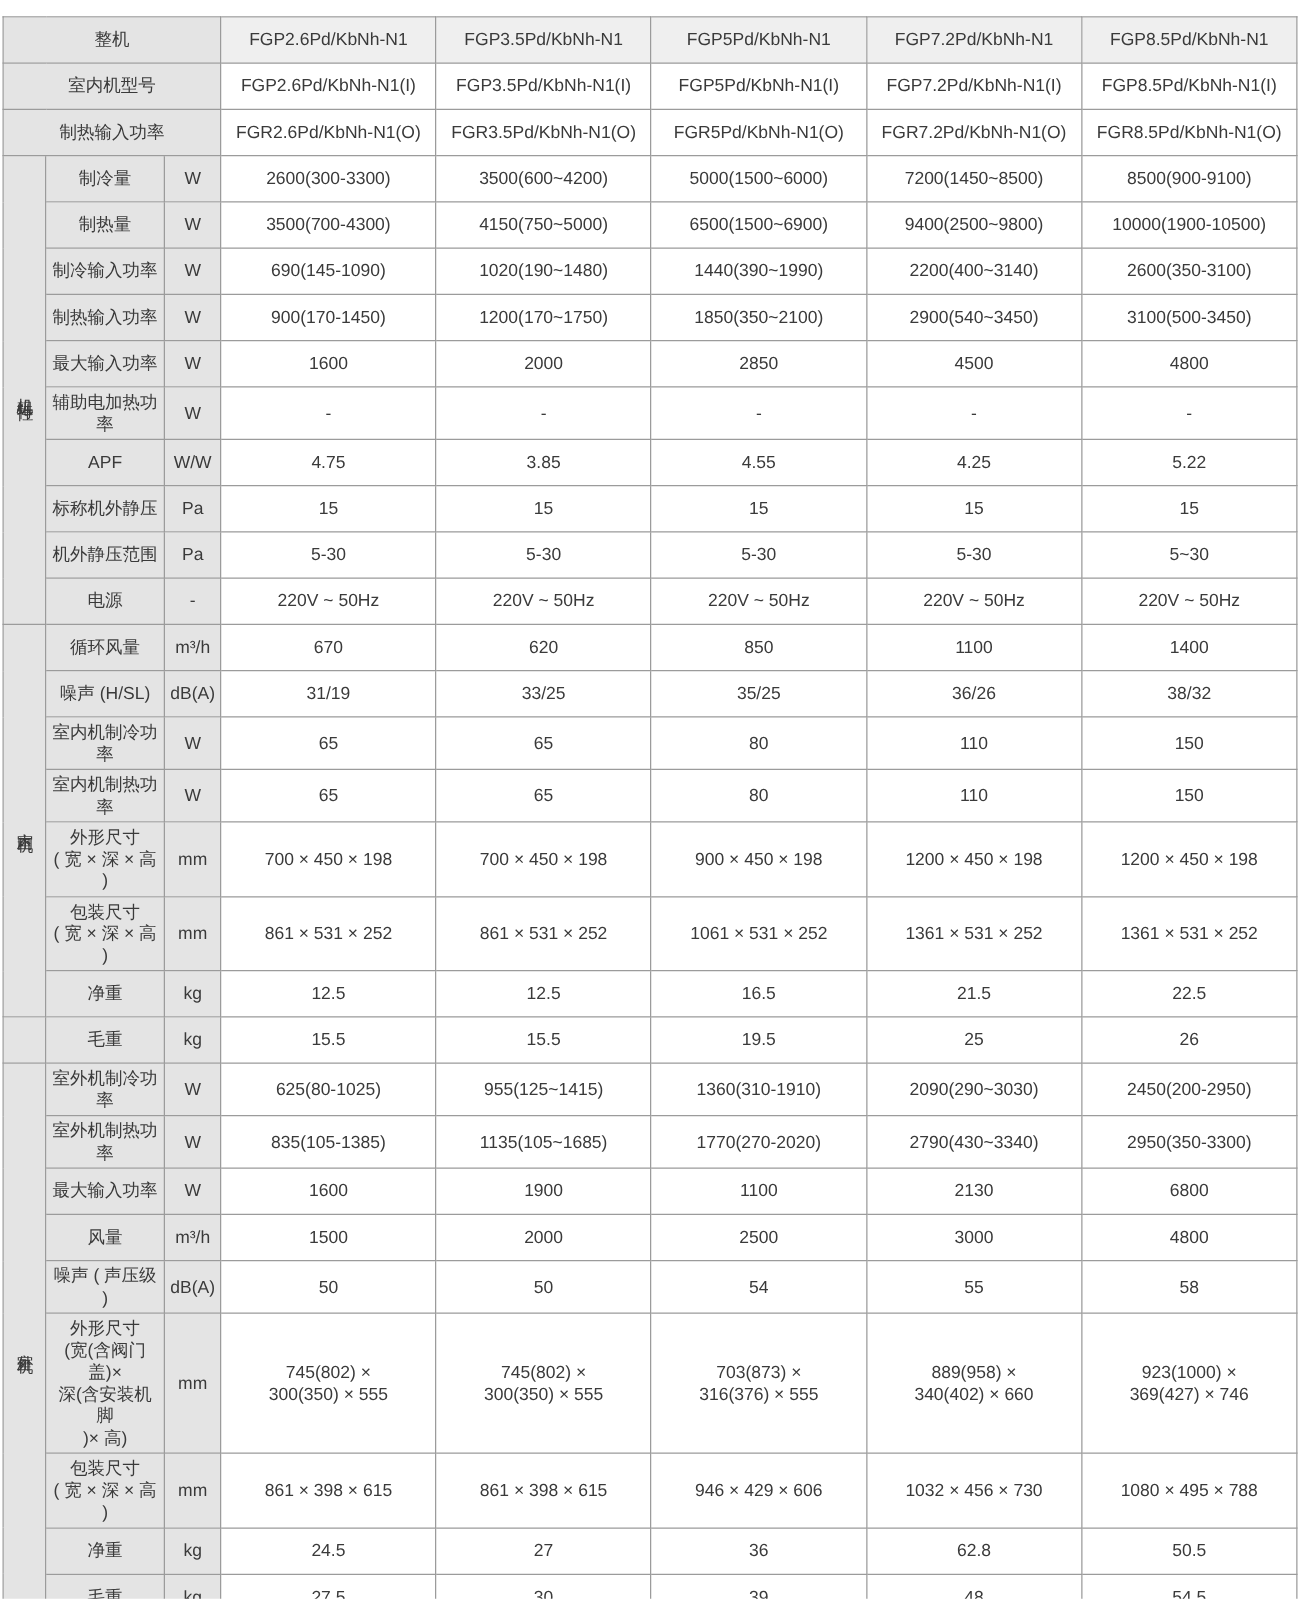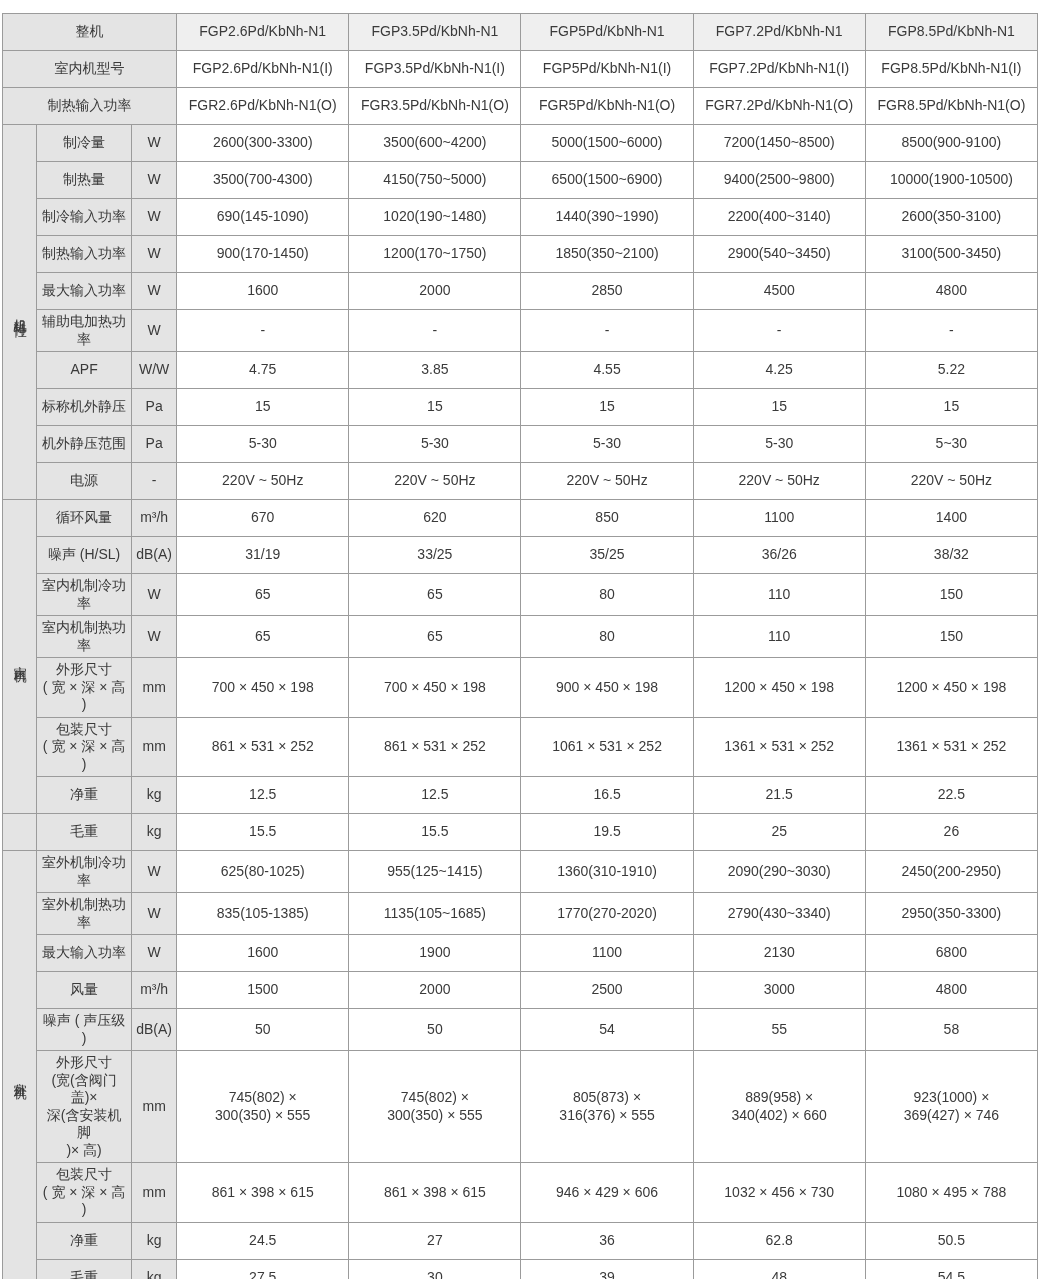--- a/index.html
+++ b/index.html
@@ -312,21 +312,21 @@
         <tr class="spec-row">
           <td class="lbl">外形尺寸
 (宽(含阀门盖)×
 深(含安装机脚
 )× 高)</td>
           <td class="unit">mm</td>
           <td class="val">745(802) ×
 300(350) × 555</td>
           <td class="val">745(802) ×
 300(350) × 555</td>
-          <td class="val">805(873) ×
+          <td class="val">703(873) ×
 316(376) × 555</td>
           <td class="val">889(958) ×
 340(402) × 660</td>
           <td class="val">923(1000) ×
 369(427) × 746</td>
         </tr>
         <tr class="spec-row">
           <td class="lbl">包装尺寸
 ( 宽 × 深 × 高 )</td>
           <td class="unit">mm</td>

